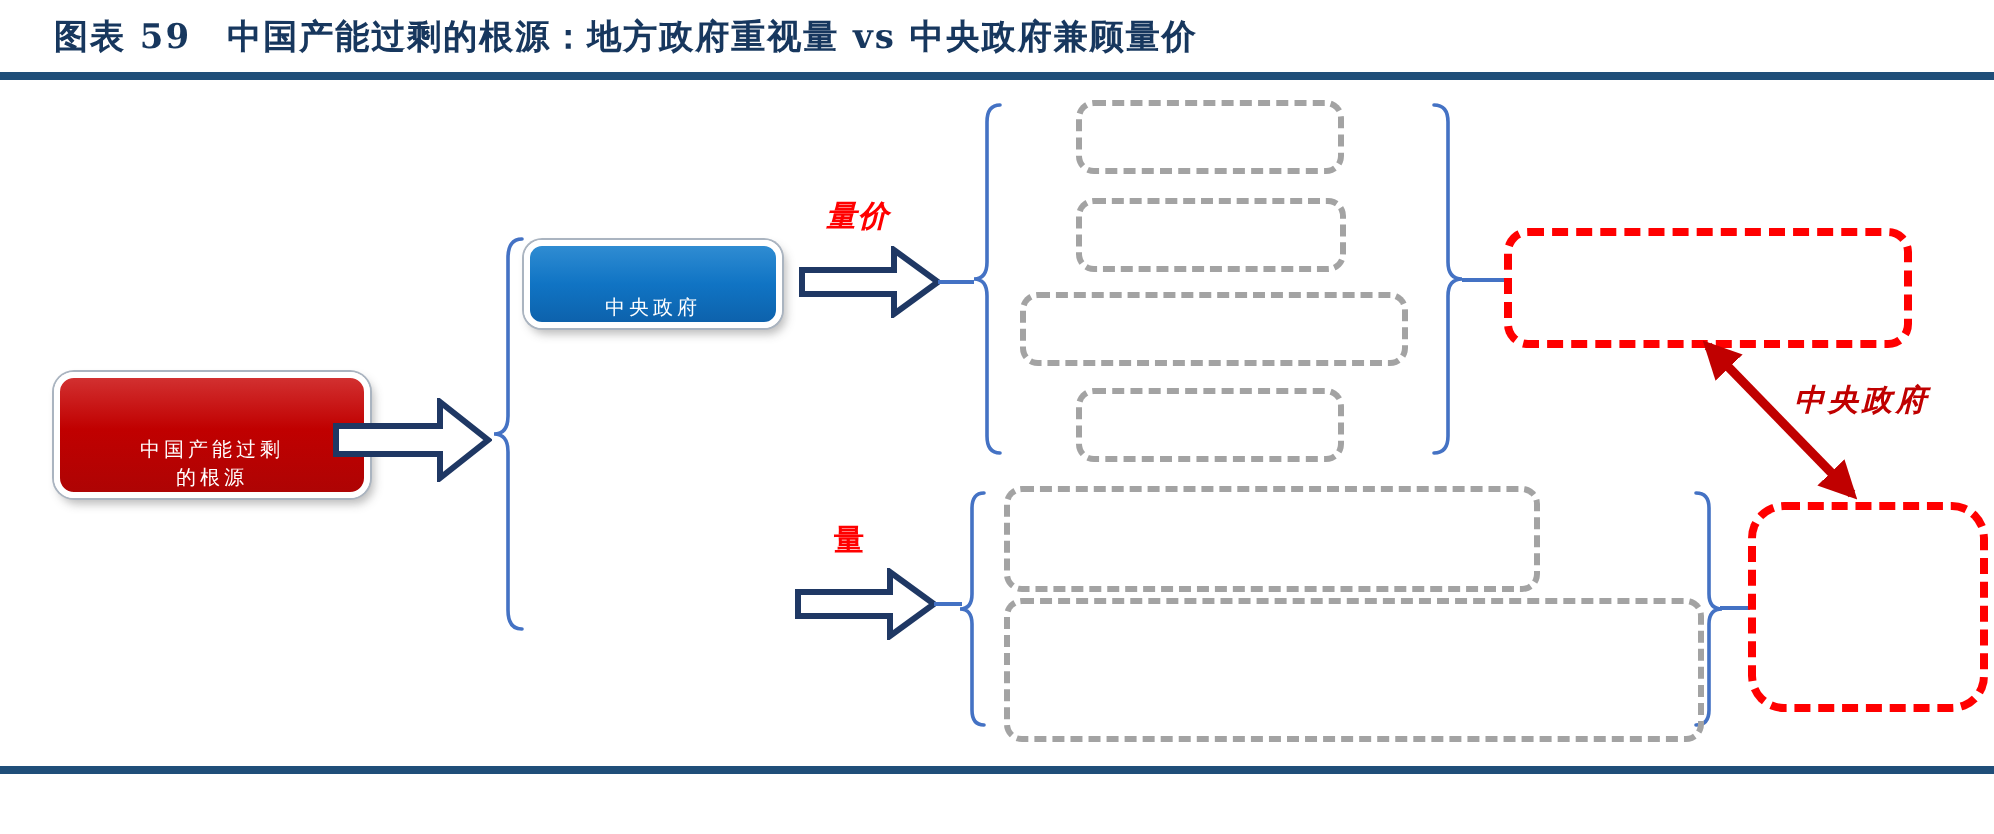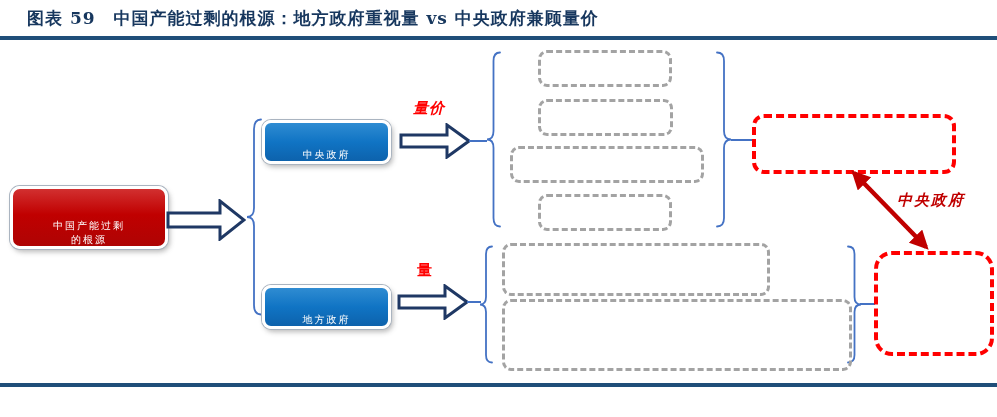--- a/index.html
+++ b/index.html
@@ -17,21 +17,21 @@
   .rule-top{top:36px;}
   .rule-bottom{top:383px;}
   
   .node{
     border:3px solid #ffffff;border-radius:10px;color:#fff;
     display:flex;flex-direction:column;align-items:center;justify-content:flex-end;
     text-align:center;font-size:10px;letter-spacing:2px;line-height:1.35;
     box-shadow:0 0 0 1px #aab4c0, 2px 3px 5px rgba(60,60,60,.35);
   }
   .node-red{
-    left:10px;top:186px;width:152px;height:57px;
+    left:27px;top:186px;width:152px;height:57px;
     background:linear-gradient(180deg,#D23030 0%,#C00000 45%,#AE0404 100%);
   }
   .node-blue{
     width:123px;height:38px;border-radius:9px;
     background:linear-gradient(180deg,#2F8CD2 0%,#1074C4 50%,#0D62AC 100%);
   }
   .node-central{left:262px;top:120px;}
   .node-local{left:262px;top:285px;}
   
   .dash-gray{border:3px dashed #A3A3A3;border-radius:9px;background:transparent;}
@@ -88,23 +88,20 @@
     <path d="M1,1.5 Q8,1.5 8,10 L8,80 Q8,88.5 15,88.5 Q8,88.5 8,97 L8,167 Q8,175.5 1,175.5" fill="none" stroke="#4472C4" stroke-width="1.8" stroke-linecap="round"></path>
   </svg>
 
   <div class="abs dash-gray" style="left:538px;top:50px;width:128px;height:31px;"></div>
   <div class="abs dash-gray" style="left:538px;top:99px;width:129px;height:31px;"></div>
   <div class="abs dash-gray" style="left:510px;top:146px;width:188px;height:31px;"></div>
   <div class="abs dash-gray" style="left:538px;top:194px;width:128px;height:31px;"></div>
 
   <div class="abs stub" style="left:731px;top:139px;width:22px;"></div>
 
-  <div class="abs node node-blue node-local">
-    <span>地方政府</span>
-  </div>
   <div class="abs arrow-label" style="left:417px;top:261px;">量</div>
   <svg class="abs" style="left:397px;top:284px;" width="72" height="36" viewBox="0 0 72 36">
     <polygon points="2,12 48,12 48,2 70,18 48,34 48,24 2,24" fill="#ffffff" stroke="#1F3864" stroke-width="3" stroke-linejoin="miter"></polygon>
   </svg>
   <div class="abs stub" style="left:467px;top:301px;width:14px;"></div>
 
   <svg class="abs" style="left:479px;top:245px;" width="14" height="119" viewBox="0 0 14 119">
     <path d="M13,1.5 Q7,1.5 7,9 L7,52 Q7,59.5 1,59.5 Q7,59.5 7,67 L7,110 Q7,117.5 13,117.5" fill="none" stroke="#4472C4" stroke-width="1.8" stroke-linecap="round"></path>
   </svg>
   <svg class="abs" style="left:847px;top:245px;" width="15" height="119" viewBox="0 0 15 119">

